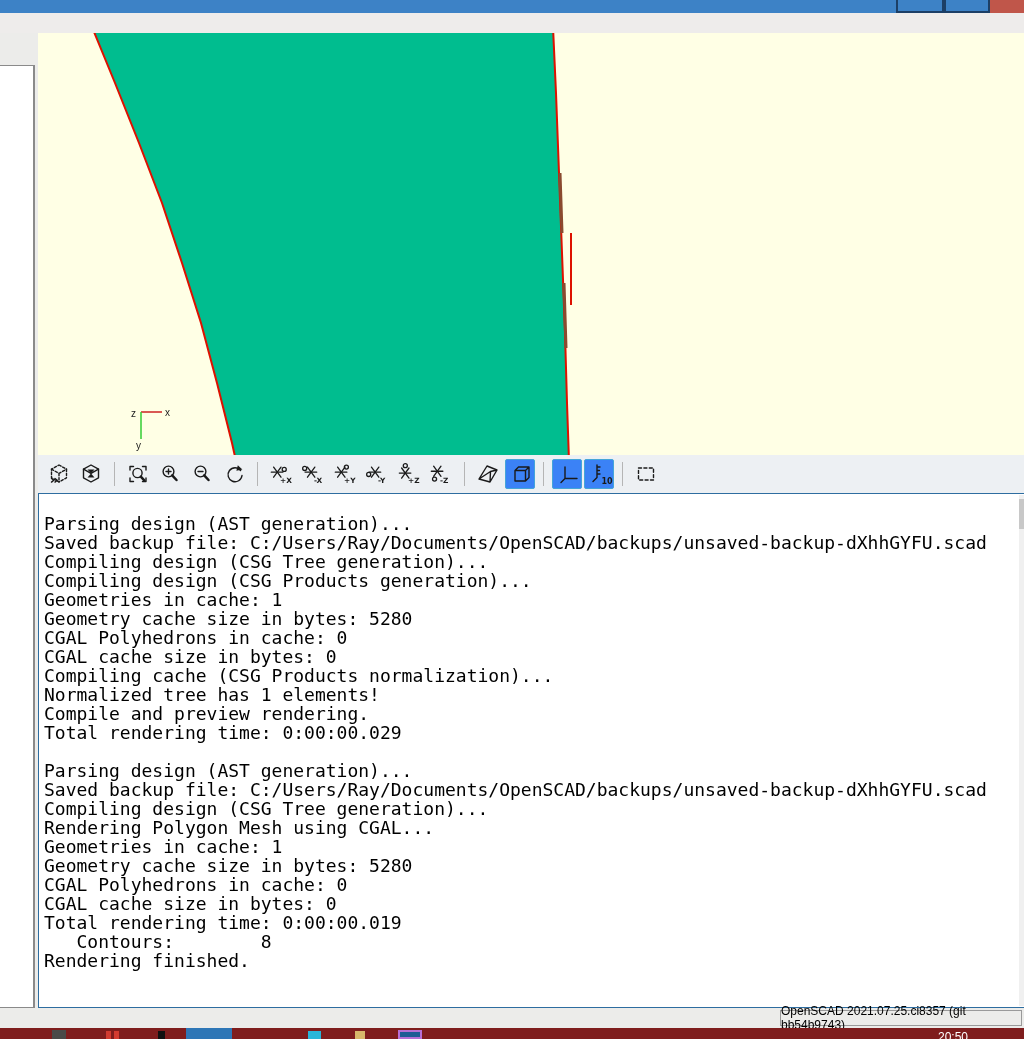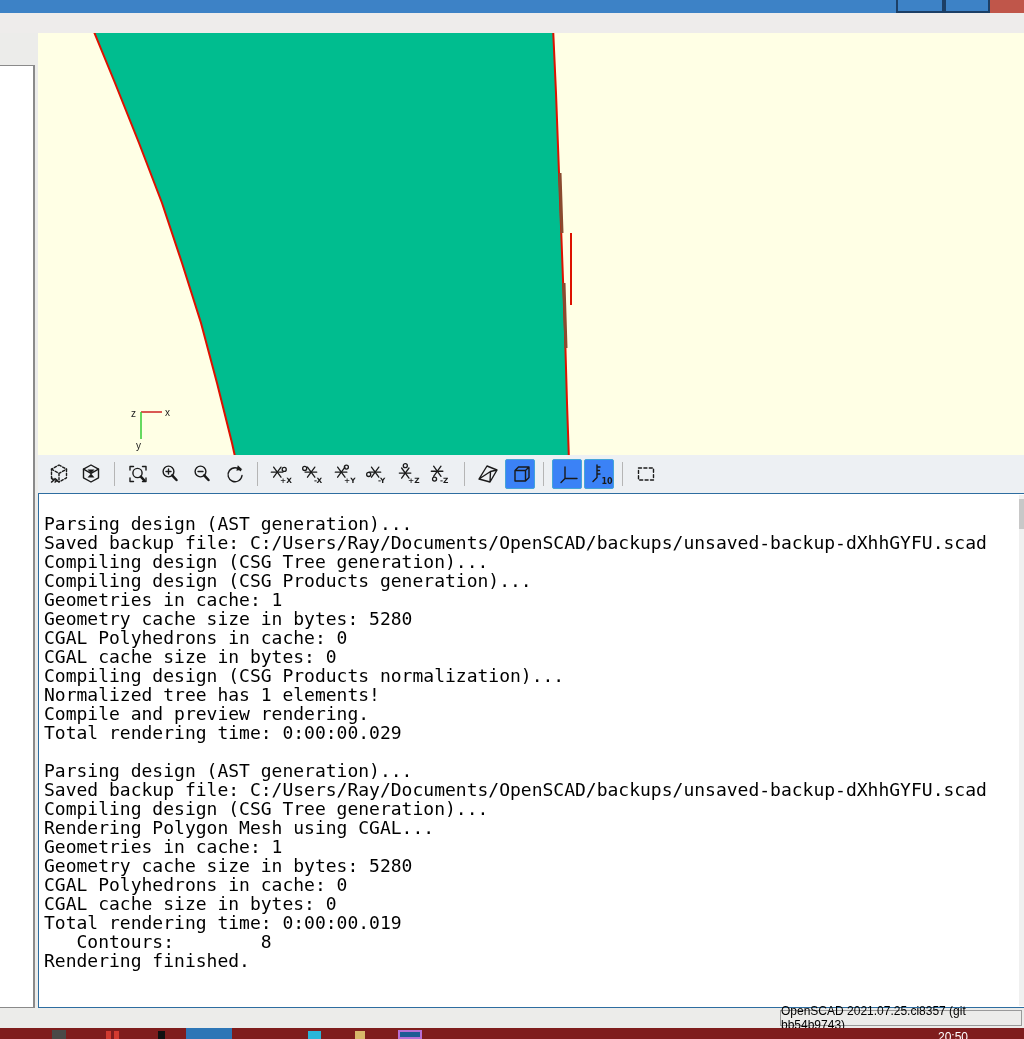--- a/index.html
+++ b/index.html
@@ -244,21 +244,21 @@
 <div class="console-panel" style="border-color: rgb(46, 109, 160);">
   <div class="console-text">
       <div class="console-line">Parsing design (AST generation)...</div>
       <div class="console-line">Saved backup file: C:/Users/Ray/Documents/OpenSCAD/backups/unsaved-backup-dXhhGYFU.scad</div>
       <div class="console-line">Compiling design (CSG Tree generation)...</div>
       <div class="console-line">Compiling design (CSG Products generation)...</div>
       <div class="console-line">Geometries in cache: 1</div>
       <div class="console-line">Geometry cache size in bytes: 5280</div>
       <div class="console-line">CGAL Polyhedrons in cache: 0</div>
       <div class="console-line">CGAL cache size in bytes: 0</div>
-      <div class="console-line">Compiling design (CSG Products normalization)...</div>
+      <div class="console-line">Compiling cache (CSG Products normalization)...</div>
       <div class="console-line">Normalized tree has 1 elements!</div>
       <div class="console-line">Compile and preview rendering.</div>
       <div class="console-line">Total rendering time: 0:00:00.029</div>
       <div class="console-line"></div>
       <div class="console-line">Parsing design (AST generation)...</div>
       <div class="console-line">Saved backup file: C:/Users/Ray/Documents/OpenSCAD/backups/unsaved-backup-dXhhGYFU.scad</div>
       <div class="console-line">Compiling design (CSG Tree generation)...</div>
       <div class="console-line">Rendering Polygon Mesh using CGAL...</div>
       <div class="console-line">Geometries in cache: 1</div>
       <div class="console-line">Geometry cache size in bytes: 5280</div>

